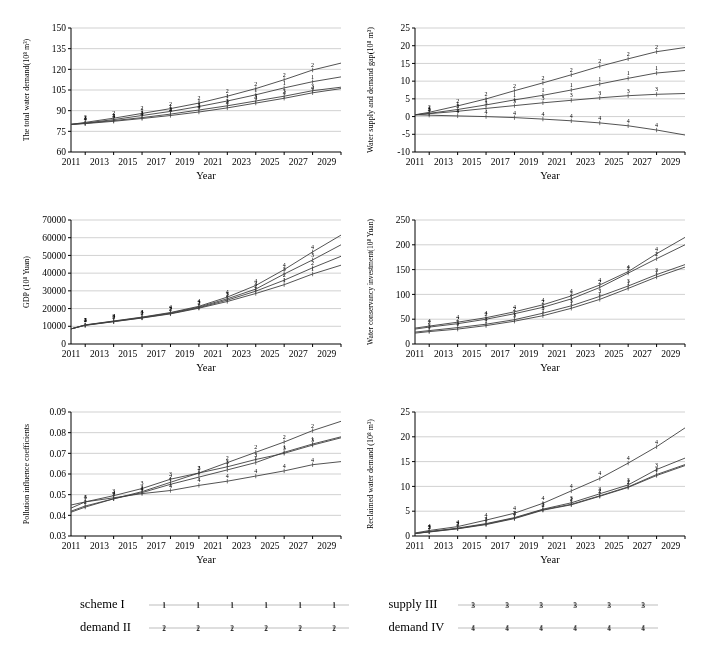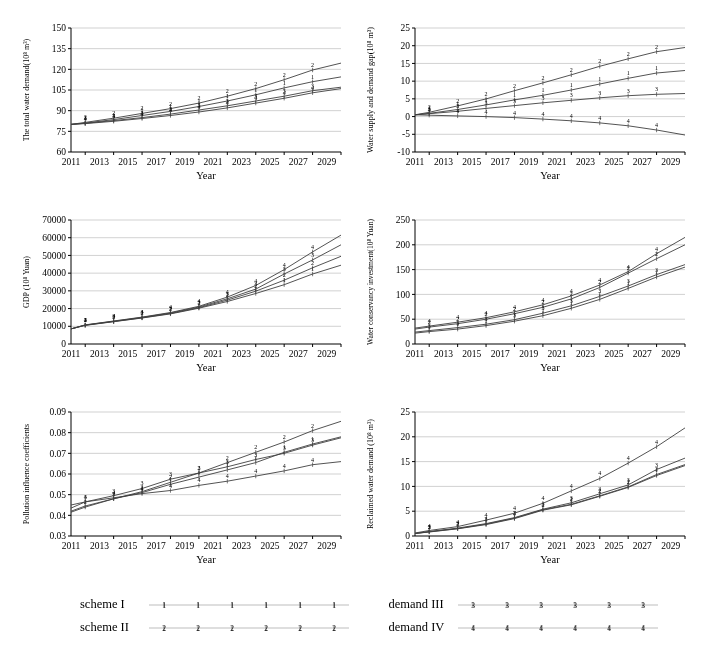--- a/index.html
+++ b/index.html
@@ -815,41 +815,41 @@
             <text x="83" y="9.5" font-size="7.5" text-anchor="middle">1</text>
             <line x1="117" y1="4.5" x2="117" y2="9.5" stroke="#3f3f3f" stroke-width="0.7"></line>
             <text x="117" y="9.5" font-size="7.5" text-anchor="middle">1</text>
             <line x1="151" y1="4.5" x2="151" y2="9.5" stroke="#3f3f3f" stroke-width="0.7"></line>
             <text x="151" y="9.5" font-size="7.5" text-anchor="middle">1</text>
             <line x1="185" y1="4.5" x2="185" y2="9.5" stroke="#3f3f3f" stroke-width="0.7"></line>
             <text x="185" y="9.5" font-size="7.5" text-anchor="middle">1</text>
           </svg>
       </div>
       <div class="legend-item">
-        <span class="legend-label">scheme II</span>
+        <span class="legend-label">demand II</span>
         <svg class="legend-line" viewBox="0 0 200 13">
             <line x1="0" y1="7" x2="200" y2="7" stroke="#bdbdbd" stroke-width="1"></line>
             <line x1="15" y1="4.5" x2="15" y2="9.5" stroke="#3f3f3f" stroke-width="0.7"></line>
             <text x="15" y="9.5" font-size="7.5" text-anchor="middle">2</text>
             <line x1="49" y1="4.5" x2="49" y2="9.5" stroke="#3f3f3f" stroke-width="0.7"></line>
             <text x="49" y="9.5" font-size="7.5" text-anchor="middle">2</text>
             <line x1="83" y1="4.5" x2="83" y2="9.5" stroke="#3f3f3f" stroke-width="0.7"></line>
             <text x="83" y="9.5" font-size="7.5" text-anchor="middle">2</text>
             <line x1="117" y1="4.5" x2="117" y2="9.5" stroke="#3f3f3f" stroke-width="0.7"></line>
             <text x="117" y="9.5" font-size="7.5" text-anchor="middle">2</text>
             <line x1="151" y1="4.5" x2="151" y2="9.5" stroke="#3f3f3f" stroke-width="0.7"></line>
             <text x="151" y="9.5" font-size="7.5" text-anchor="middle">2</text>
             <line x1="185" y1="4.5" x2="185" y2="9.5" stroke="#3f3f3f" stroke-width="0.7"></line>
             <text x="185" y="9.5" font-size="7.5" text-anchor="middle">2</text>
           </svg>
       </div>
     </div>
     <div class="legend-col">
       <div class="legend-item">
-        <span class="legend-label">demand III</span>
+        <span class="legend-label">supply III</span>
         <svg class="legend-line" viewBox="0 0 200 13">
             <line x1="0" y1="7" x2="200" y2="7" stroke="#bdbdbd" stroke-width="1"></line>
             <line x1="15" y1="4.5" x2="15" y2="9.5" stroke="#3f3f3f" stroke-width="0.7"></line>
             <text x="15" y="9.5" font-size="7.5" text-anchor="middle">3</text>
             <line x1="49" y1="4.5" x2="49" y2="9.5" stroke="#3f3f3f" stroke-width="0.7"></line>
             <text x="49" y="9.5" font-size="7.5" text-anchor="middle">3</text>
             <line x1="83" y1="4.5" x2="83" y2="9.5" stroke="#3f3f3f" stroke-width="0.7"></line>
             <text x="83" y="9.5" font-size="7.5" text-anchor="middle">3</text>
             <line x1="117" y1="4.5" x2="117" y2="9.5" stroke="#3f3f3f" stroke-width="0.7"></line>
             <text x="117" y="9.5" font-size="7.5" text-anchor="middle">3</text>

